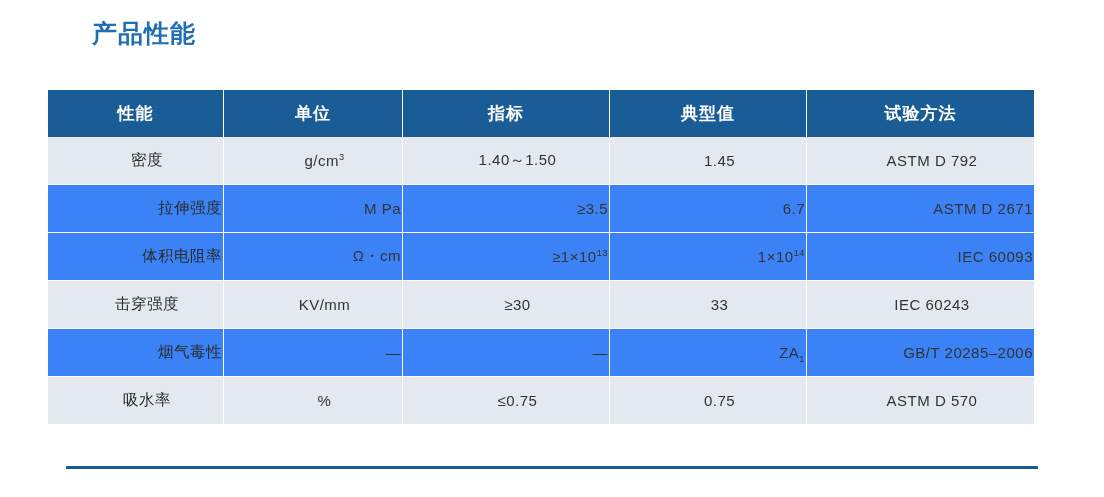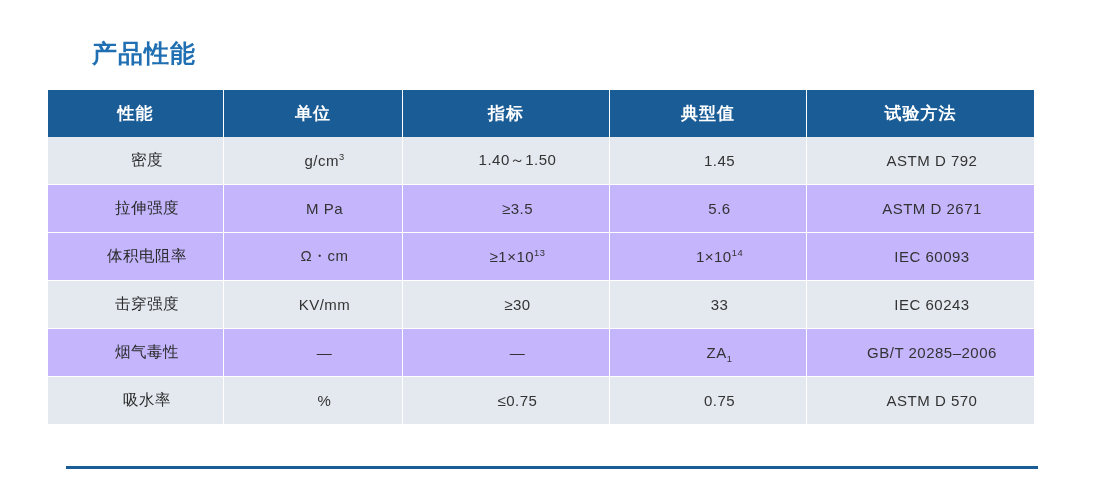--- a/index.html
+++ b/index.html
@@ -17,21 +17,21 @@
   }
   .page {
     position: relative;
     width: 1104px;
     height: 497px;
     box-sizing: border-box;
   }
   .section-title {
     position: absolute;
     left: 92px;
-    top: 36px;
+    top: 16px;
     font-size: 25px;
     font-weight: bold;
     color: #1f6fb2;
     letter-spacing: 1px;
     line-height: 34px;
   }
   .table-wrap {
     position: absolute;
     left: 48px;
     top: 90px;
@@ -68,21 +68,22 @@
     padding-left: 24px;
   }
   table.perf td:last-child {
     border-right: none;
     margin-left: 44px;
   }
   table.perf tr.odd td {
     background: #e4e9f0;
   }
   table.perf tr.even td {
-    background: #c4b5fd;
+    background: #3b82f6;
+    text-align: right;
   }
   table.perf td.cn {
     font-size: 15.5px;
     color: #2b2b2b;
   }
   .bottom-rule {
     position: absolute;
     left: 66px;
     top: 466px;
     width: 972px;
@@ -128,21 +129,21 @@
           <td class="cn">密度</td>
           <td><span>g/cm</span><sup>3</sup></td>
           <td>1.40～1.50</td>
           <td>1.45</td>
           <td>ASTM D 792</td>
         </tr>
         <tr class="even">
           <td class="cn">拉伸强度</td>
           <td>M Pa</td>
           <td>≥3.5</td>
-          <td>5.6</td>
+          <td>6.7</td>
           <td>ASTM D 2671</td>
         </tr>
         <tr class="even">
           <td class="cn">体积电阻率</td>
           <td>Ω・cm</td>
           <td><span>≥1×10</span><sup>13</sup></td>
           <td><span>1×10</span><sup>14</sup></td>
           <td>IEC 60093</td>
         </tr>
         <tr class="odd">

